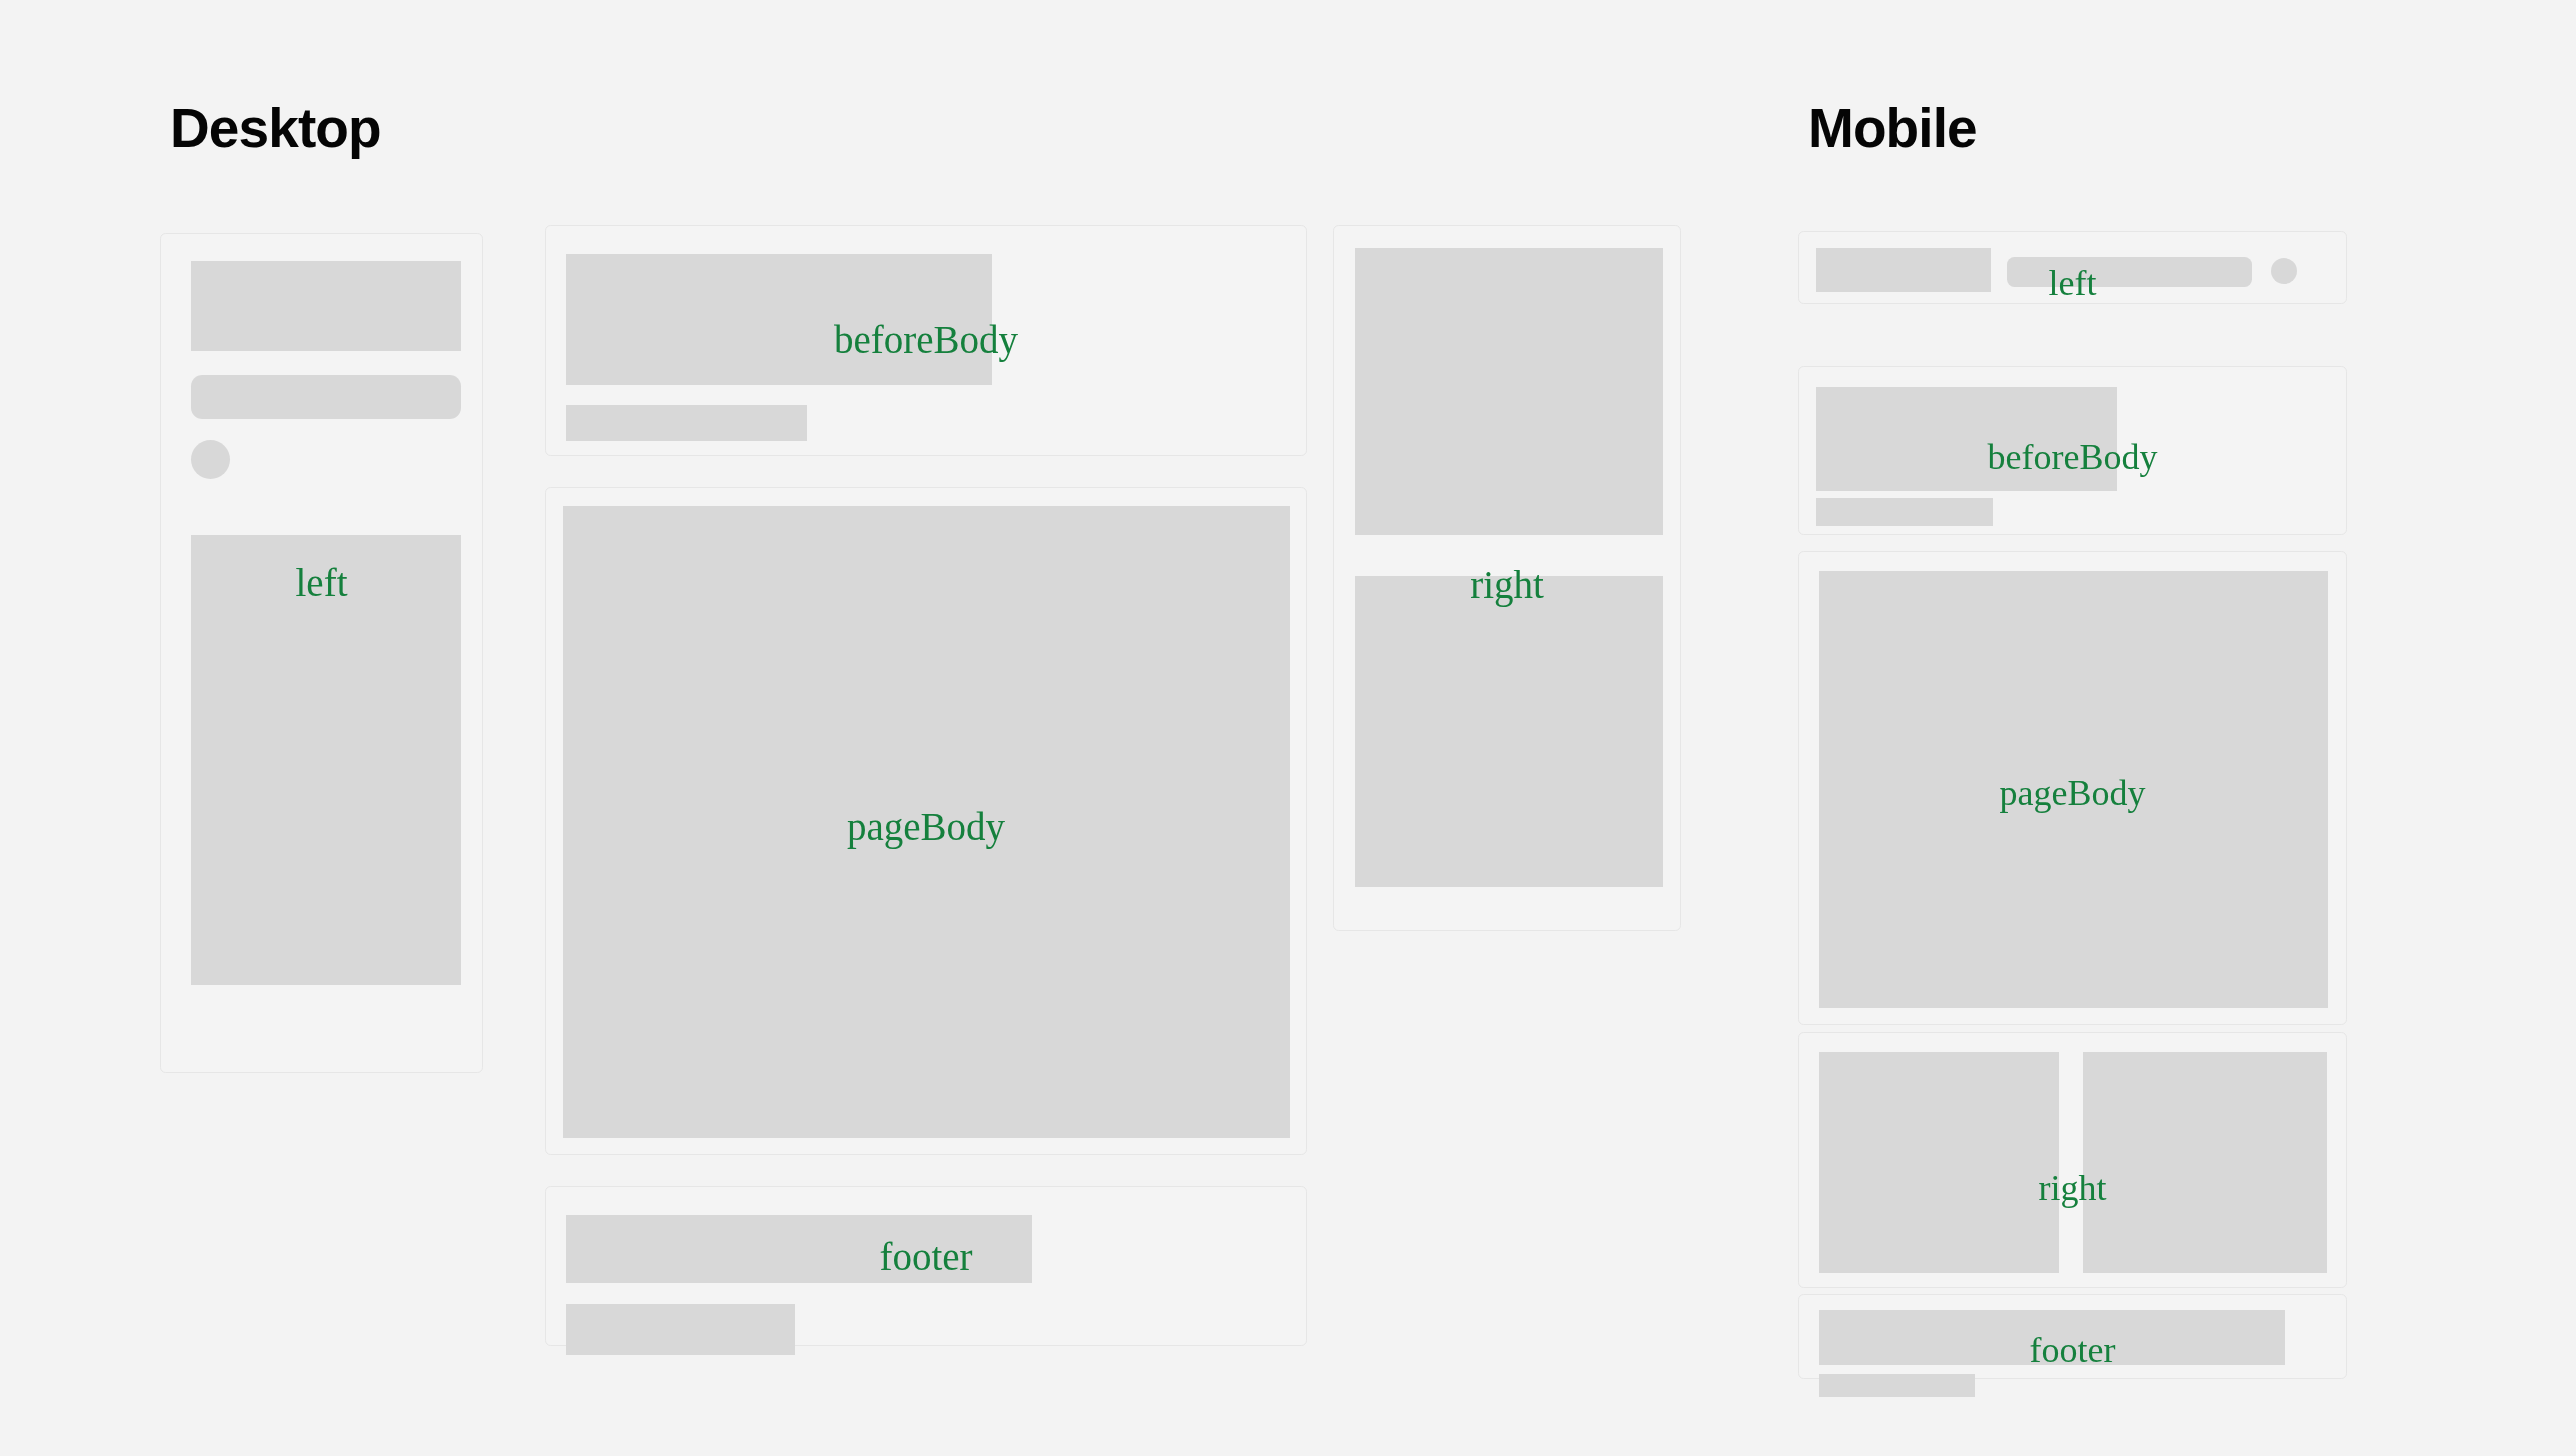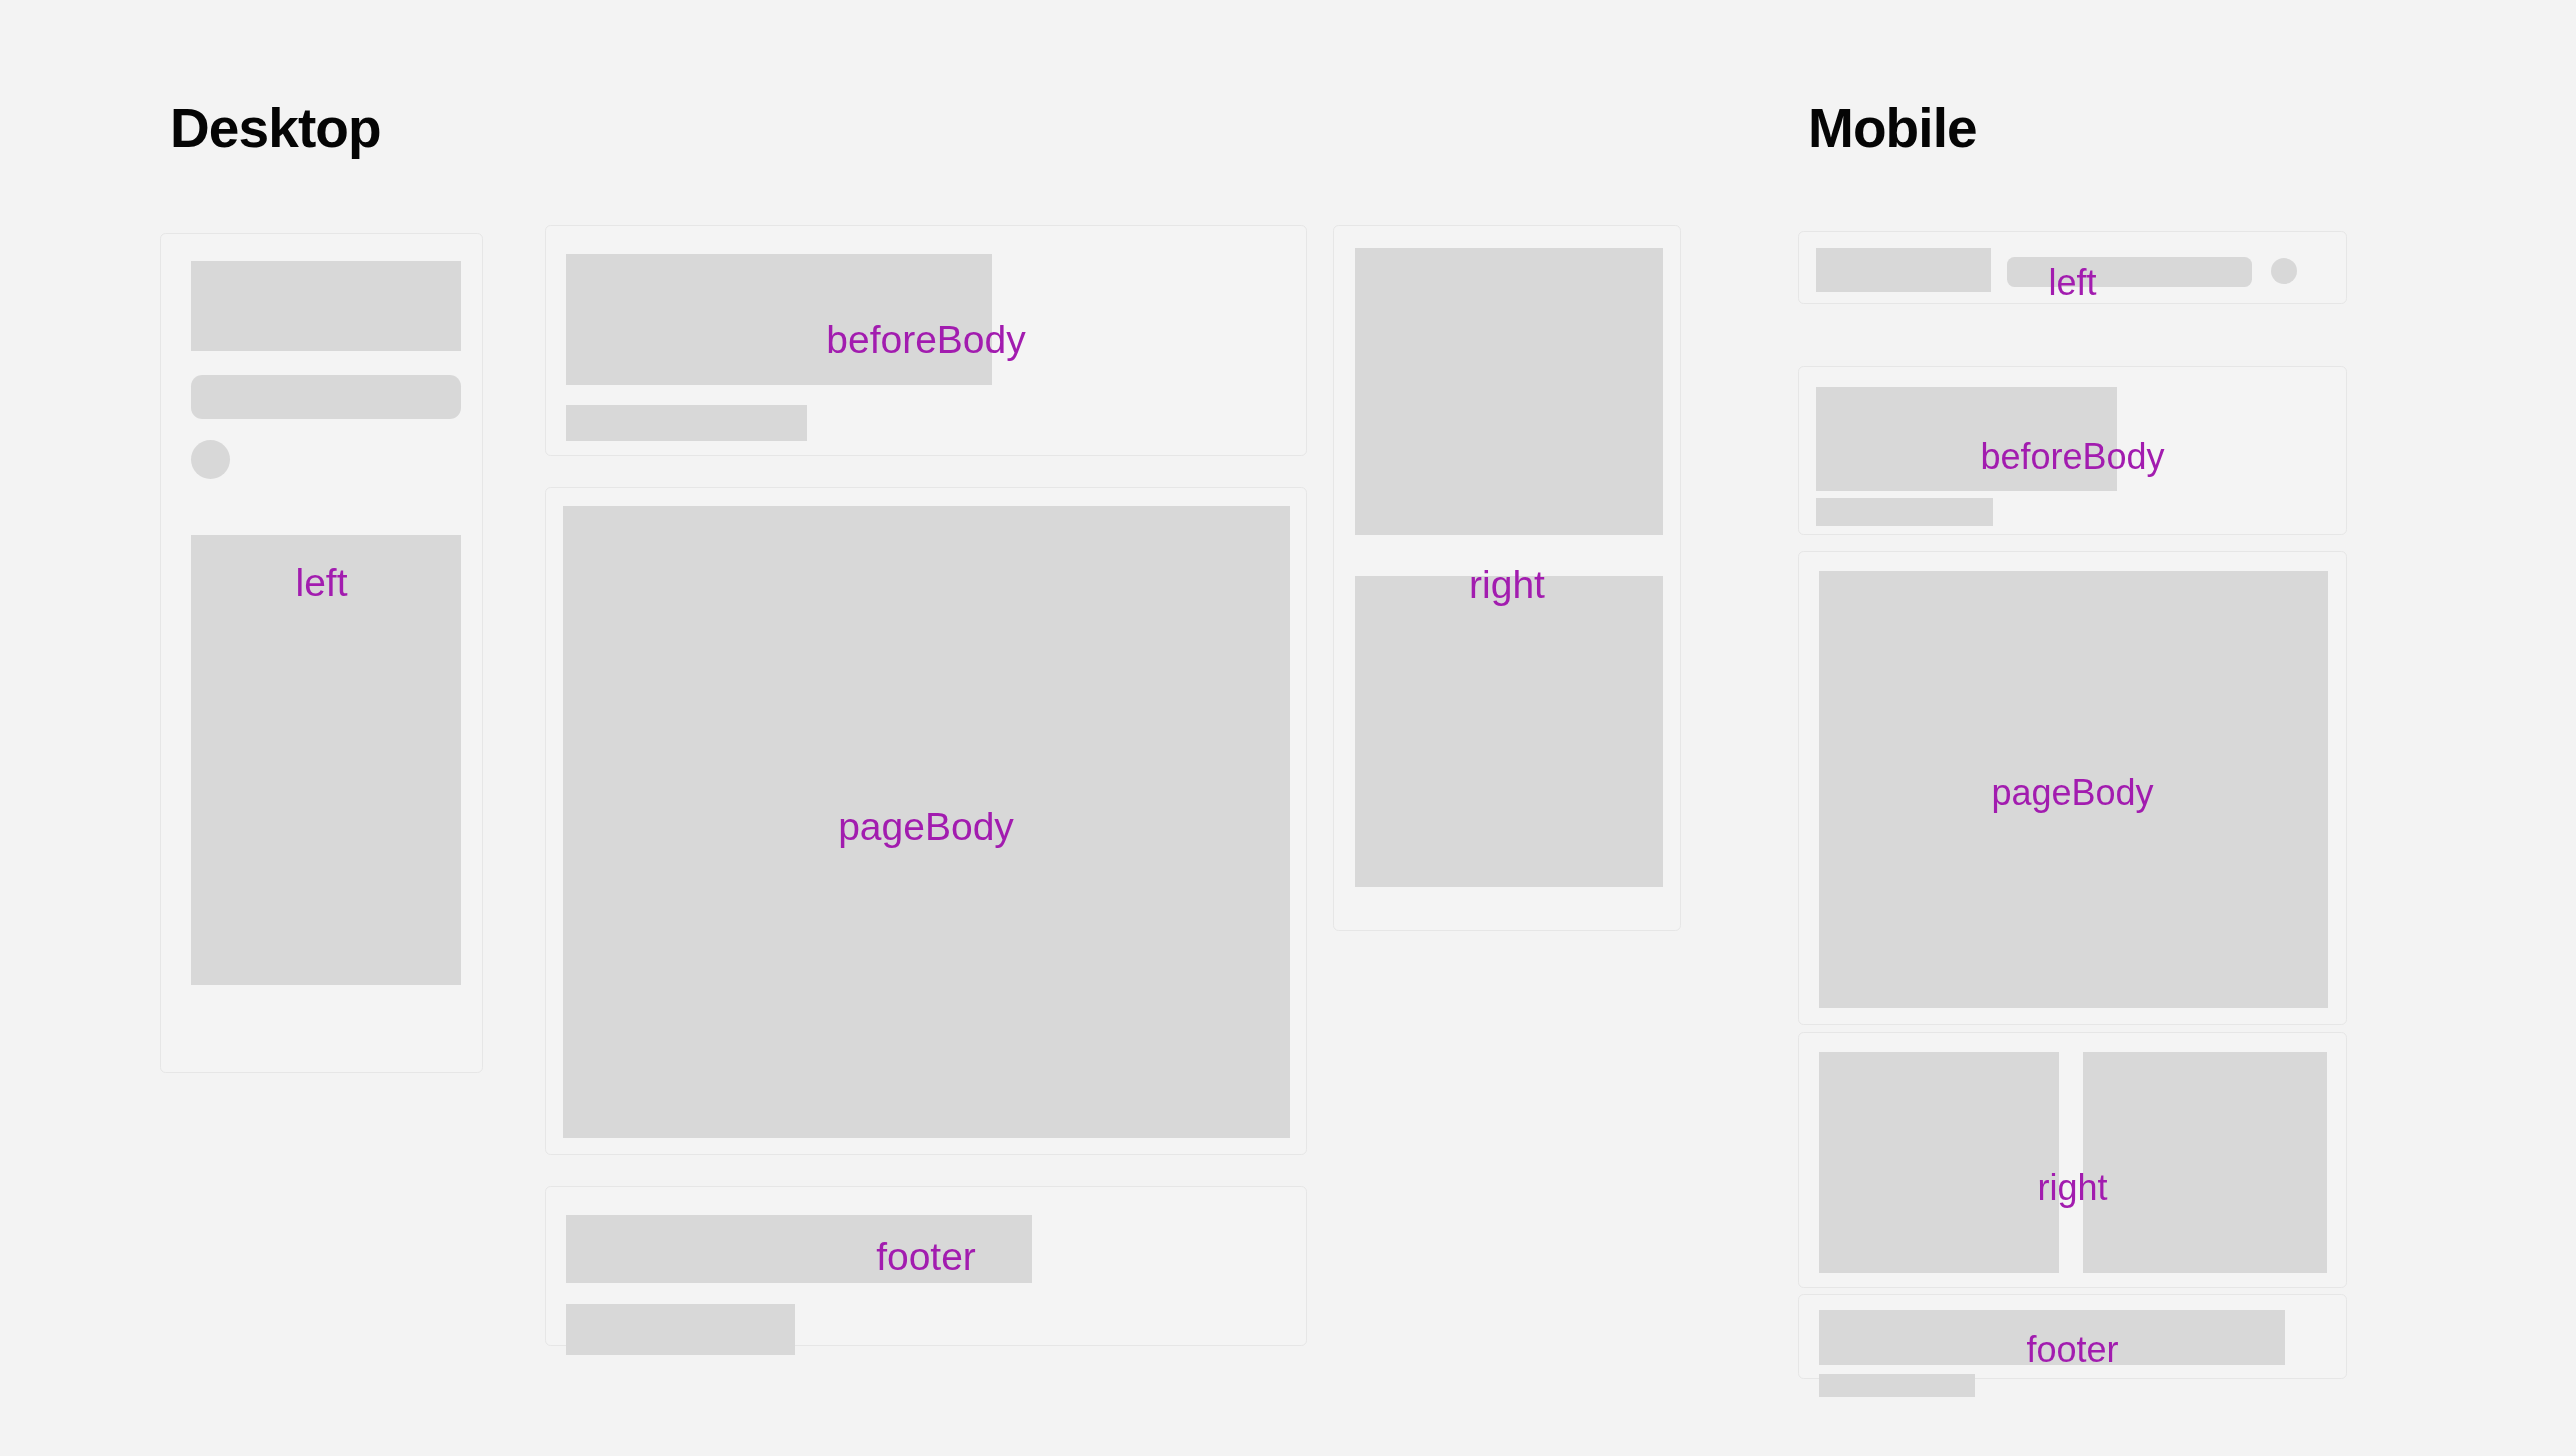--- a/index.html
+++ b/index.html
@@ -45,22 +45,22 @@
   .blk {
     position: absolute;
     background: #d8d8d8;
   }
   .blk.rounded { border-radius: 11.3px; }
   .blk.circle  { border-radius: 50%; }
 
   
   .slot-label {
     position: absolute;
-    font-family: Liberation Sans, sans-serif;
-    color: #a21caf;
+    font-family: Liberation Serif, serif;
+    color: #15803d;
     white-space: nowrap;
     text-align: center;
     pointer-events: none;
   }
 
   
 
   
   #d-left-panel { left: 144px; top: 217px; width: 323px; height: 840px; }
   #d-left-b1 { left: 30px; top: 27px;  width: 270px; height: 90px; }

